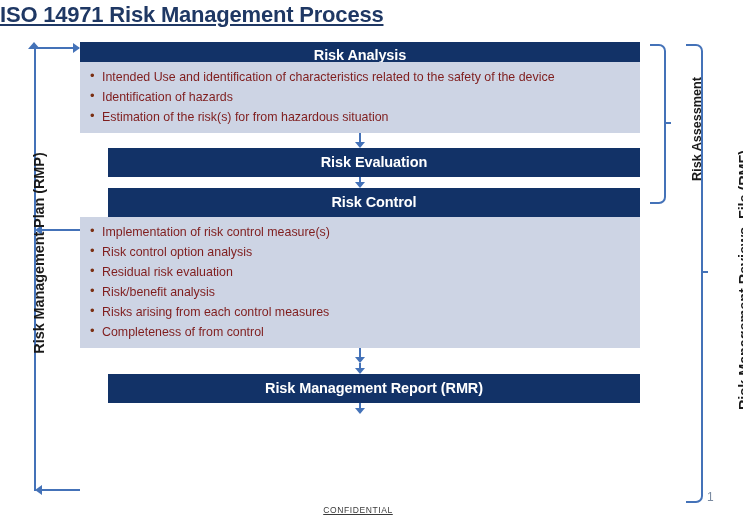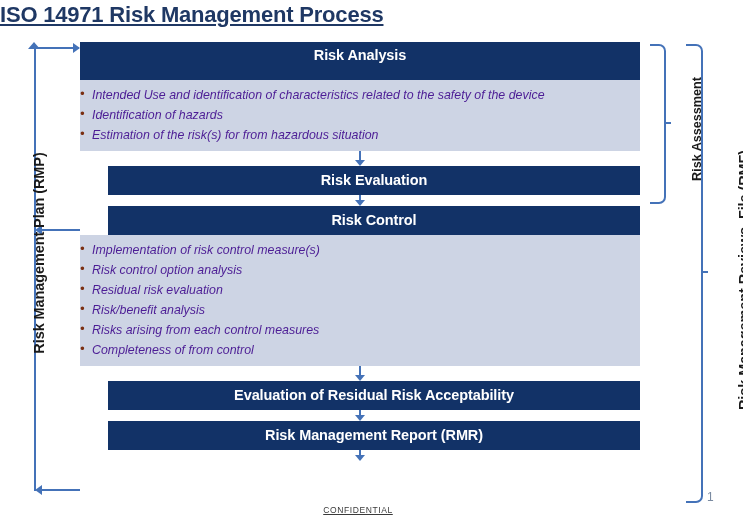--- a/index.html
+++ b/index.html
@@ -39,34 +39,33 @@
     width: 560px;
   }
 
   .proc-header {
     background: #123267;
     color: #ffffff;
     font-weight: bold;
     font-size: 14.5px;
     text-align: center;
     line-height: 26px;
-    height: 38px;
+    height: 20px;
     letter-spacing: -0.1px;
     white-space: nowrap;
     overflow: hidden;
   }
   .proc-header.tall { height: 29px; line-height: 29px; margin-left: 28px; }
 
   .proc-body {
     background: #CDD4E4;
-    color: #4c1d95;
+    color: #7f1d1d;
     font-size: 12.4px;
-    padding: 5px 8px 6px 0;
+    padding: 5px 8px 6px 10px;
     line-height: 20px;
-    font-style: italic;
   }
   .proc-body ul {
     margin: 0;
     padding: 0;
     list-style: none;
   }
   .proc-body li {
     position: relative;
     padding-left: 12px;
     margin: 0;
@@ -305,21 +304,20 @@
     </ul>
   </div>
 
   <div class="gap-arrow">
     <div class="dn-arrow">
       <div class="stem"></div>
         <div class="head"></div>
     </div>
   </div>
 
-  <div class="proc-header tall">Evaluation of Residual Risk Acceptability</div>
 
   <div class="gap-arrow small">
     <div class="dn-arrow">
       <div class="stem"></div>
         <div class="head"></div>
     </div>
   </div>
 
   <div class="proc-header tall">Risk Management Report (RMR)</div>
 

